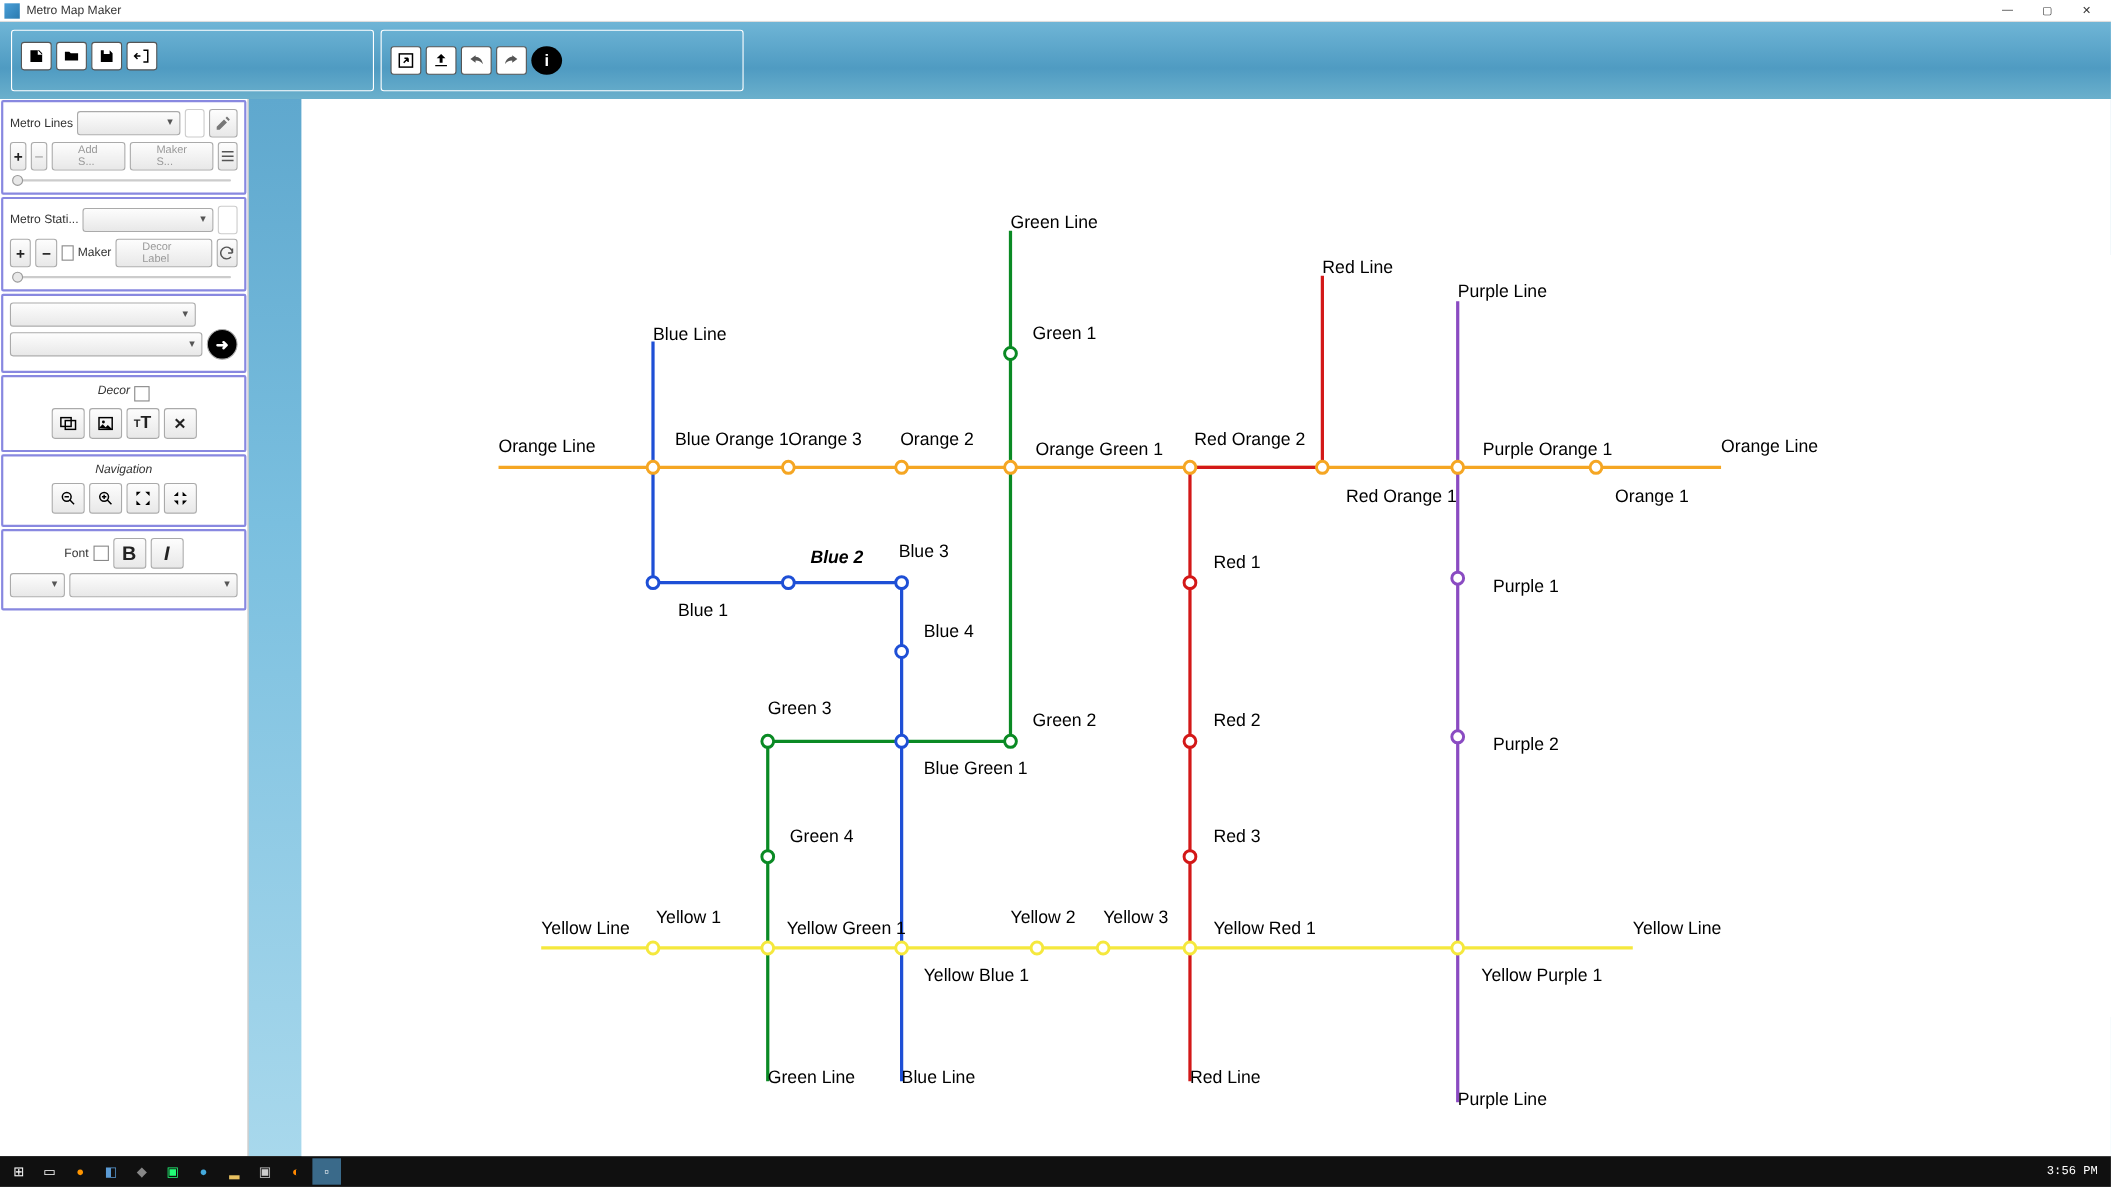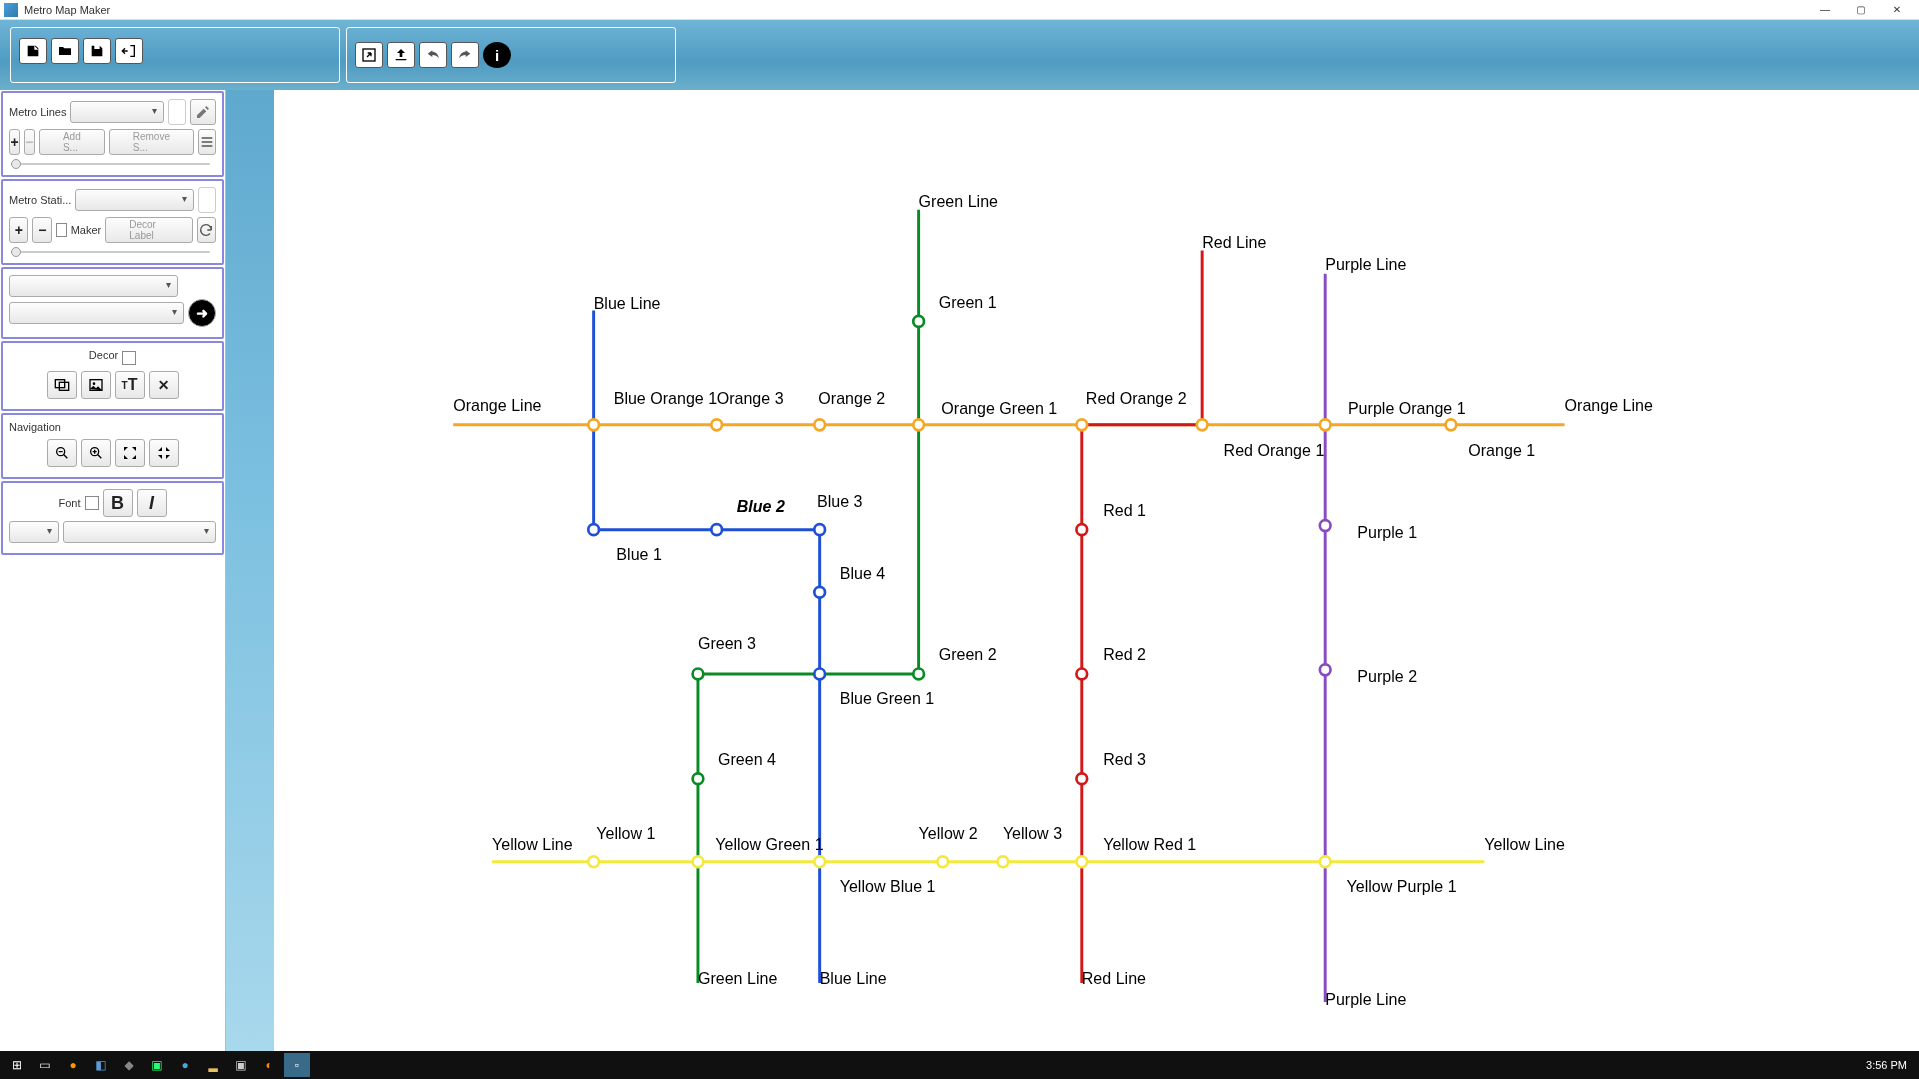--- a/index.html
+++ b/index.html
@@ -30,31 +30,31 @@
   .panel label { font-size:11px; white-space:nowrap; }
   .dropdown { flex:1; height:22px; background:linear-gradient(#fdfdfd,#e8e8e8); border:1px solid #aaa; border-radius:3px; position:relative; min-width:40px; }
   .dropdown::after { content:"▾"; position:absolute; right:6px; top:3px; font-size:10px; color:#555; }
   .icon-btn { width:26px; height:26px; background:linear-gradient(#fdfdfd,#e8e8e8); border:1px solid #aaa; border-radius:3px; display:flex; align-items:center; justify-content:center; cursor:pointer; font-size:14px; font-weight:bold; color:#222; }
   .icon-btn.wide { width:auto; padding:0 23px; font-size:10px; font-weight:normal; color:#999; }
   .icon-btn.disabled { color:#bbb; }
   .icon-btn svg { width:16px; height:16px; }
   .slider-track { height:10px; margin-top:2px; position:relative; }
   .slider-track::before { content:""; position:absolute; left:6px; right:6px; top:4px; height:2px; background:#ccc; border-radius:1px; }
   .slider-thumb { position:absolute; left:2px; top:0; width:10px; height:10px; background:#e8e8e8; border:1px solid #999; border-radius:50%; }
-  .panel-title { text-align:left; margin-bottom:6px; }
+  .panel-title { text-align:center; margin-bottom:6px;font-style:italic; }
   .checkbox { width:14px; height:14px; border:1px solid #888; background:#fff; }
 
   
   .canvas-wrap { flex:1; background:#fff; position:relative; overflow:hidden; }
   .canvas-wrap svg { position:absolute; top:0; left:0; width:100%; height:100%; }
 
   
   .taskbar { height:28px; background:#101010; display:flex; align-items:center; padding:0 4px; gap:2px; }
   .tb-item { width:26px; height:24px; display:flex; align-items:center; justify-content:center; font-size:12px; color:#fff; cursor:pointer; }
-  .tb-time { margin-left:auto; color:#fff; font-size:11px; padding:0 8px; }
+  .tb-time { margin-left:auto; color:#fff; font-size:11px; padding:0 8px;font-family:Liberation Mono, monospace; }
 </style>
 </head>
 <body>
 
 <div class="titlebar">
   <div class="app-icon"></div>
   <span>Metro Map Maker</span>
   <div class="win-controls">
     <div class="wc">—</div>
     <div class="wc">▢</div>
@@ -125,21 +125,21 @@
         <div class="icon-btn">
             <svg viewBox="0 0 24 24" fill="#777">
               <path d="M21 7l-4-4-2 2 4 4zM3 17l10-10 4 4L7 21H3z"></path>
             </svg>
           </div>
       </div>
       <div class="row">
         <div class="icon-btn">+</div>
         <div class="icon-btn disabled">−</div>
         <div class="icon-btn wide">Add S...</div>
-        <div class="icon-btn wide">Remove S...</div>
+        <div class="icon-btn wide">Maker S...</div>
         <div class="icon-btn">
             <svg viewBox="0 0 24 24" stroke="#555" stroke-width="2">
               <path d="M4 6h16M4 12h16M4 18h16"></path>
             </svg>
           </div>
       </div>
       <div class="slider-track">
           <div class="slider-thumb"></div>
         </div>
     </div>

